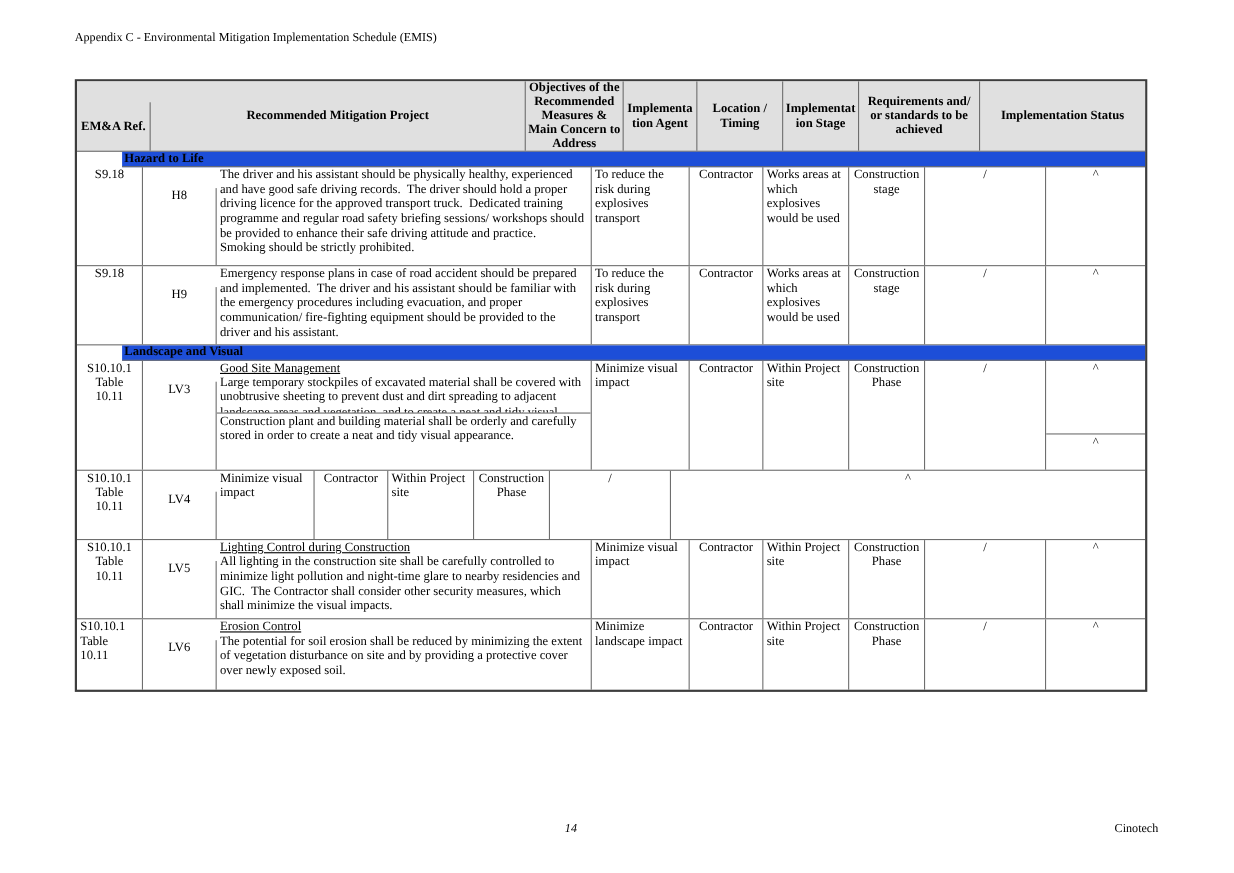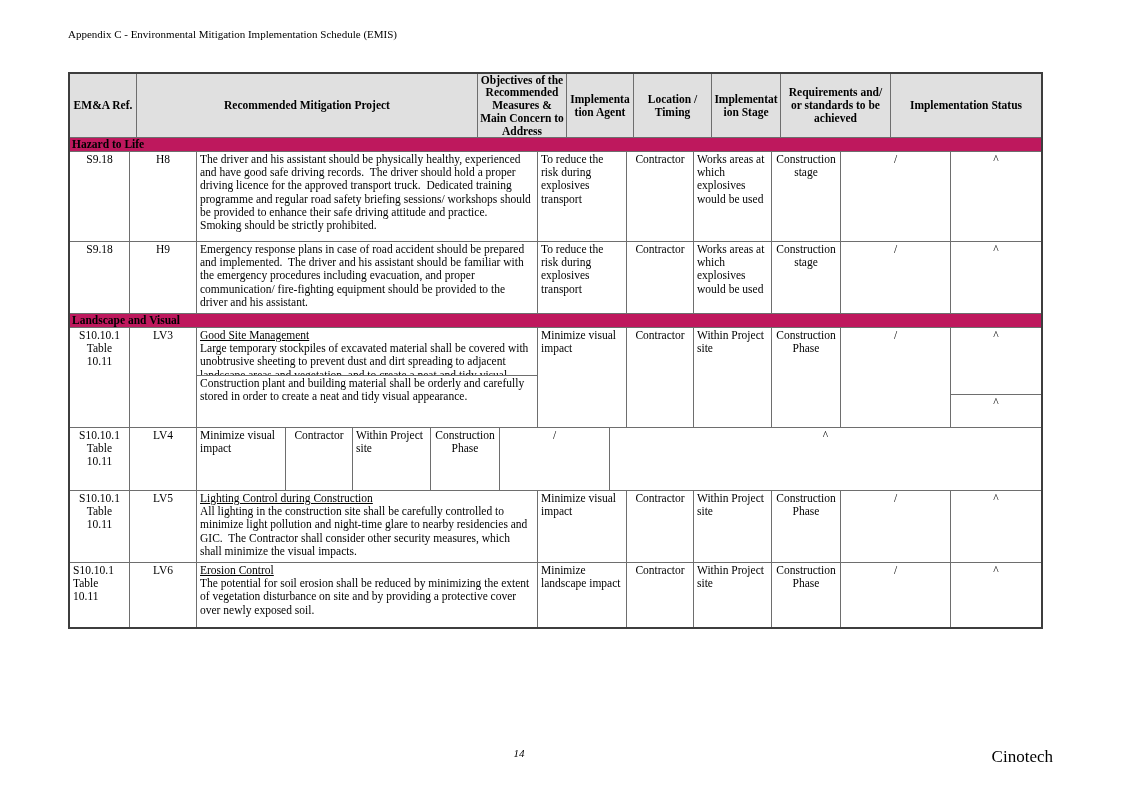--- a/index.html
+++ b/index.html
@@ -17,38 +17,39 @@
     font-size:11.5px; line-height:13.2px; background:#fff;
   }
   .tr { display:flex; border-bottom:1px solid #6e6e6e; box-sizing:border-box; }
   .tr:last-child { border-bottom:none; }
   .td, .th {
     border-right:1px solid #6e6e6e; box-sizing:border-box;
     padding:1px 3px; overflow:hidden;
   }
   .td:last-child, .th:last-child { border-right:none; }
   .c0 { width:60px; text-align:center; }
-  .c1 { width:67px; text-align:center; }
+  .c1 { width:67px; text-align:center;margin-top:19px; }
   .c2 { width:341px; text-align:left; }
   .c3 { width:89px; text-align:left; }
   .c4 { width:67px; text-align:center; }
   .c5 { width:78px; }
   .c6 { width:69px; text-align:center; }
   .c7 { width:110px; text-align:center; }
   .c8 { width:90px; flex:1; text-align:center; }
   .header-row { height:64px; background:#e0e0e0; }
   .th {
     display:flex; align-items:center; justify-content:center;
     font-weight:bold; text-align:center; font-size:11.5px; line-height:12.8px;
     overflow-wrap:break-word; word-break:break-word; padding:1px 2px;
   }
   .section-row {
-    height:14px; background:#be185d; font-weight:bold;
+    height:14px; background:#1d4ed8; font-weight:bold;
     font-size:11.5px; line-height:13px; padding:0 2px; box-sizing:border-box;
     border-bottom:1px solid #6e6e6e;
+    margin-left:41px;
   }
   .r-h8  { height:90px; }
   .r-h9  { height:72px; }
   .r-lv3 { height:100px; }
   .r-lv4 { height:63px; }
   .r-lv5 { height:72px; }
   .r-lv6 { height:64px; }
   .measures .mtext, .objectives span { white-space:pre-wrap; }
   .mtitle { display:block; text-decoration:underline; white-space:pre-wrap; }
   .measures { padding:1px 4px 1px 3px; }
@@ -57,21 +58,21 @@
   .msub-rest { padding-top:1px; }
   .status-cell { padding:0; display:flex; flex-direction:column; }
   .ssub { box-sizing:border-box; text-align:center; padding-top:1px; }
   .ssub-first-lv3 { height:67px; border-bottom:1px solid #6e6e6e; }
   .left-align { text-align:left; }
   .two-line span { display:block; }
   .footer-page {
     position:absolute; left:0; top:747px; width:1038px; text-align:center; font-size:11px;font-style:italic;
   }
   .footer-company {
-    position:absolute; right:69px; top:747px; font-size:17px;
+    position:absolute; right:69px; top:747px; font-size:11px;
   }
 </style>
 </head>
 <body>
 
 <div class="doc-header">Appendix C - Environmental Mitigation Implementation Schedule (EMIS)</div>
 
 <div class="emis-table">
 
   <div class="tr header-row">

